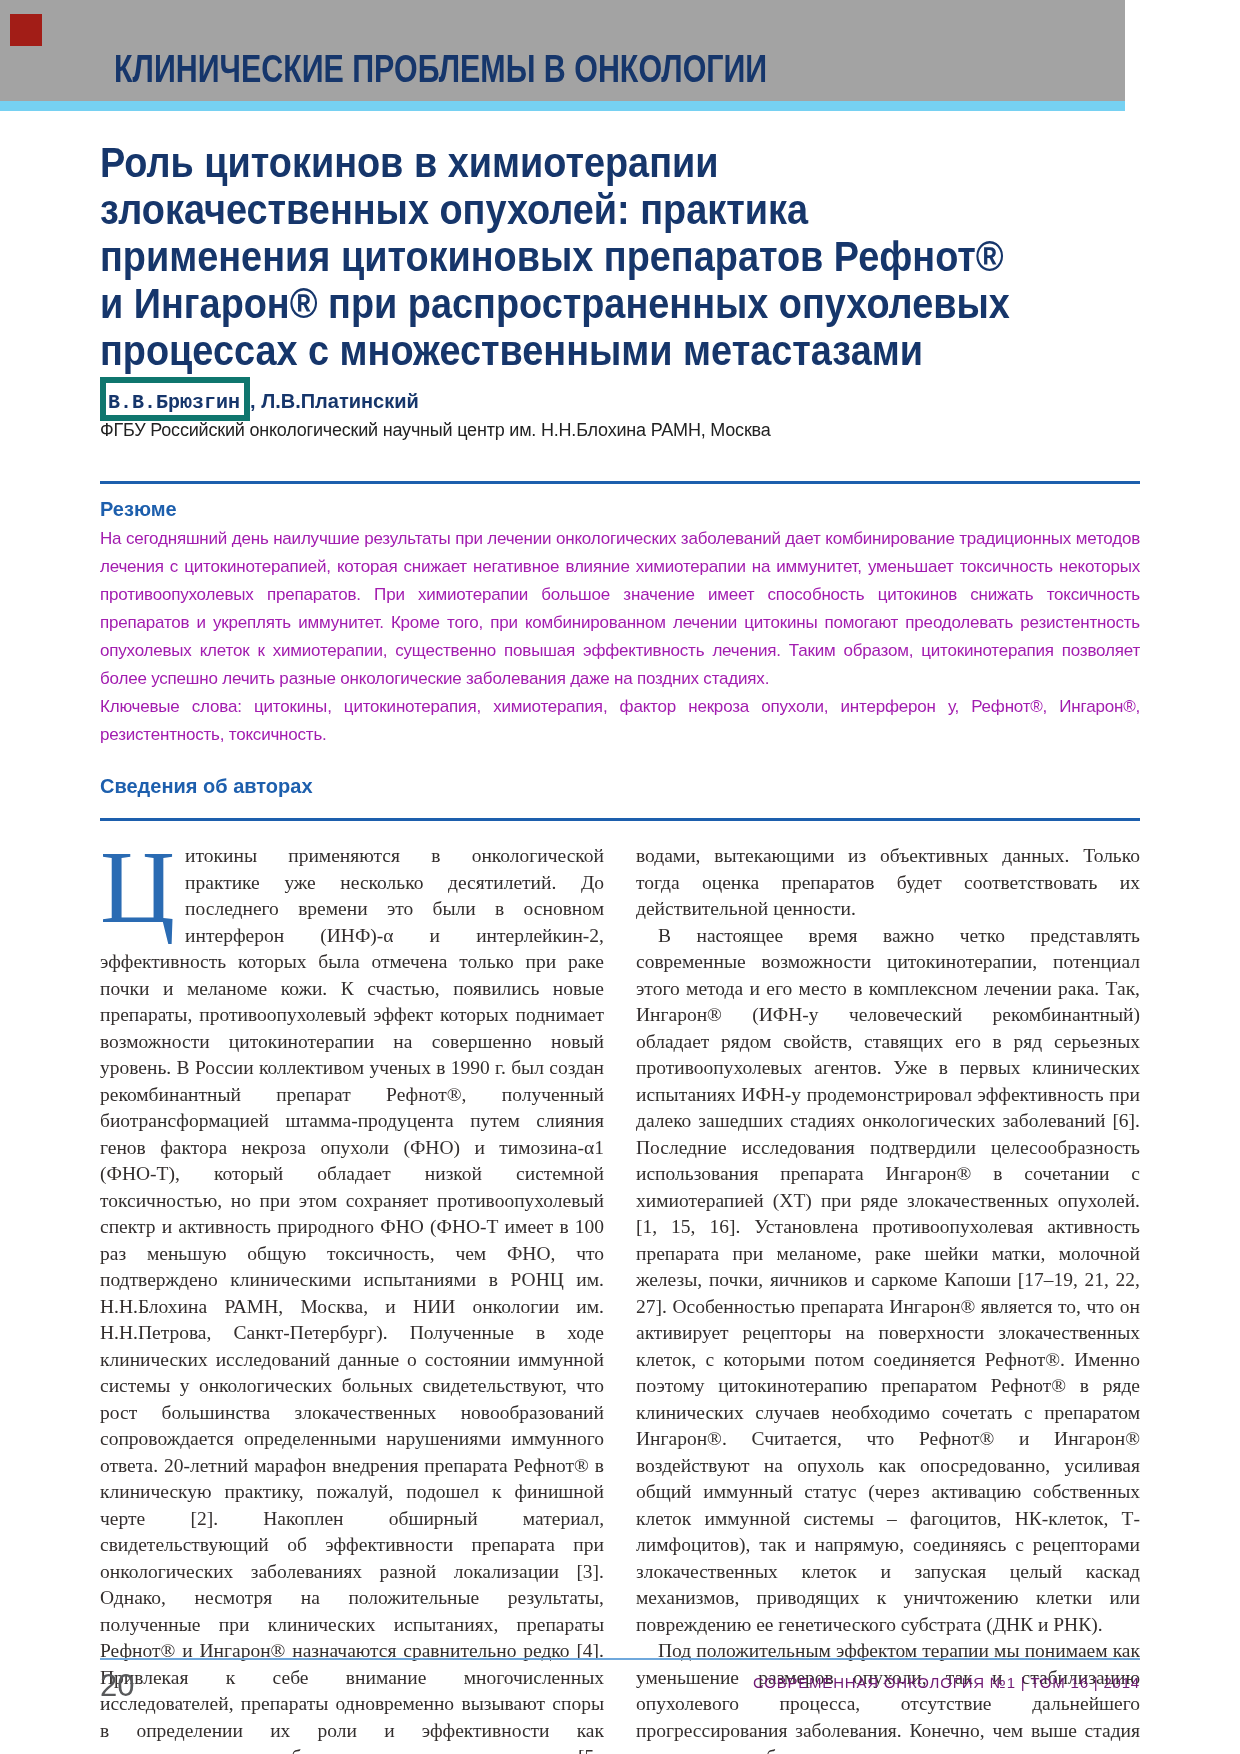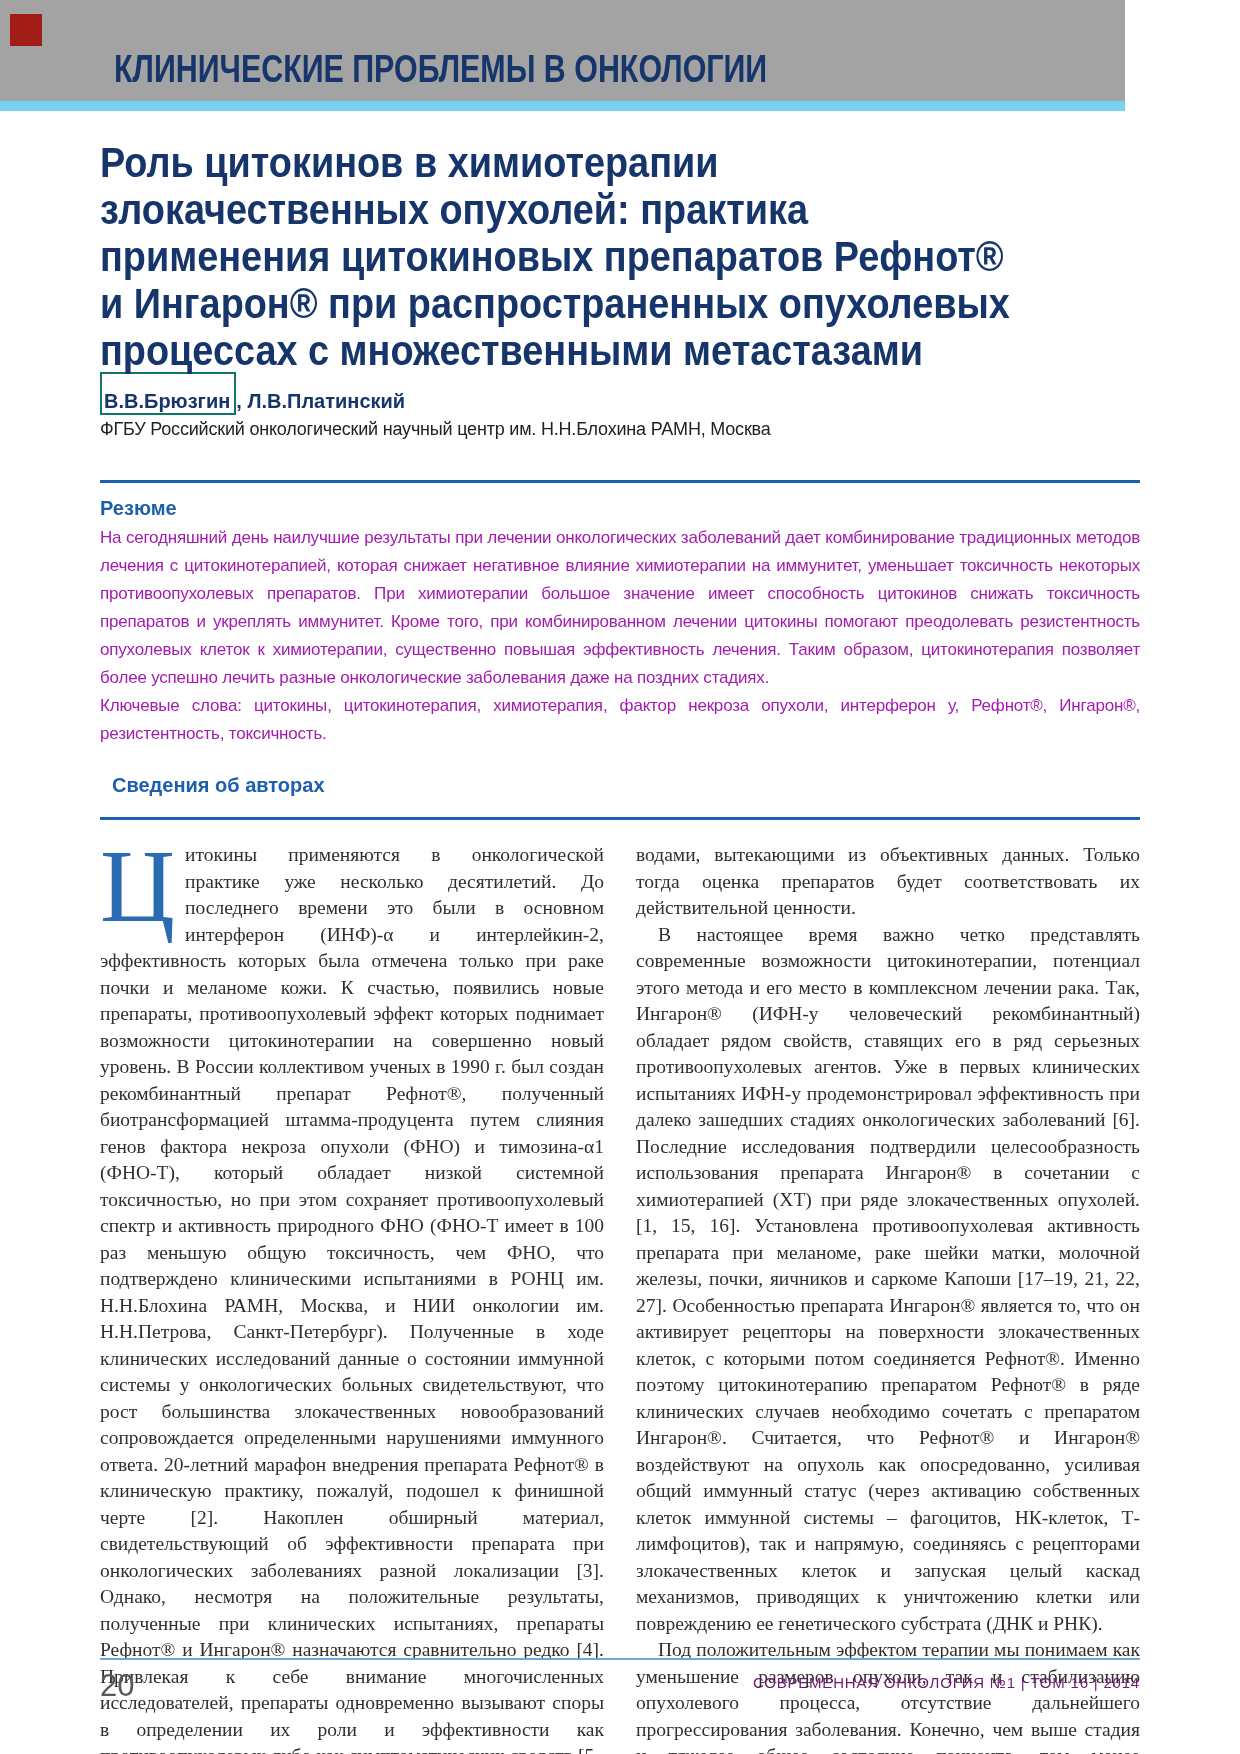--- a/index.html
+++ b/index.html
@@ -44,22 +44,23 @@
     font-size:43px;line-height:47px;font-weight:bold;
     color:#16366b;
     transform:scaleX(0.88);transform-origin:0 50%;
     white-space:nowrap;
   }
   .authors{
     margin-top:16px;
     font-size:20px;font-weight:bold;color:#16366b;
   }
   .boxed{
-    border:2px solid #0f766e;
-    padding:16px 4px 1px 2px;
+    border:6px solid #0f766e;
+    padding:8px 4px 1px 2px;
+    font-family:Liberation Mono, monospace;
   }
   .affiliation{
     margin-top:6px;
     font-size:18px;color:#222222;
     letter-spacing:-0.2px;
   }
   .rule{
     height:3px;background:#1d5fad;
     margin-top:40px;
   }
@@ -141,21 +142,21 @@
       <span class="boxed">В.В.Брюзгин</span><span>, Л.В.Платинский</span>
     </div>
     <div class="affiliation">ФГБУ Российский онкологический научный центр им. Н.Н.Блохина РАМН, Москва</div>
 
     <div class="rule"></div>
 
     <div class="sec-heading">Резюме</div>
     <p class="abstract">На сегодняшний день наилучшие результаты при лечении онкологических заболеваний дает комбинирование традиционных методов лечения с цитокинотерапией, которая снижает негативное влияние химиотерапии на иммунитет, уменьшает токсичность некоторых противоопухолевых препаратов. При химиотерапии большое значение имеет способность цитокинов снижать токсичность препаратов и укреплять иммунитет. Кроме того, при комбинированном лечении цитокины помогают преодолевать резистентность опухолевых клеток к химиотерапии, существенно повышая эффективность лечения. Таким образом, цитокинотерапия позволяет более успешно лечить разные онкологические заболевания даже на поздних стадиях.</p>
     <p class="keywords">Ключевые слова: цитокины, цитокинотерапия, химиотерапия, фактор некроза опухоли, интерферон у, Рефнот®, Ингарон®, резистентность, токсичность.</p>
 
-    <div class="sec-heading" style="margin-top:26px;margin-left:12px;">Сведения об авторах</div>
+    <div class="sec-heading" style="margin-top:26px;">Сведения об авторах</div>
     <div class="bios">
     </div>
 
     <div class="rule2"></div>
 
     <div class="columns">
       <div class="col">
         <p><span class="dropcap">Ц</span><span>итокины применяются в онкологической практике уже несколько десятилетий. До последнего времени это были в основном интерферон (ИНФ)-α и интерлейкин-2, эффективность которых была отмечена только при раке почки и меланоме кожи. К счастью, появились новые препараты, противоопухолевый эффект которых поднимает возможности цитокинотерапии на совершенно новый уровень. В России коллективом ученых в 1990 г. был создан рекомбинантный препарат Рефнот®, полученный биотрансформацией штамма-продуцента путем слияния генов фактора некроза опухоли (ФНО) и тимозина-α1 (ФНО-Т), который обладает низкой системной токсичностью, но при этом сохраняет противоопухолевый спектр и активность природного ФНО (ФНО-Т имеет в 100 раз меньшую общую токсичность, чем ФНО, что подтверждено клиническими испытаниями в РОНЦ им. Н.Н.Блохина РАМН, Москва, и НИИ онкологии им. Н.Н.Петрова, Санкт-Петербург). Полученные в ходе клинических исследований данные о состоянии иммунной системы у онкологических больных свидетельствуют, что рост большинства злокачественных новообразований сопровождается определенными нарушениями иммунного ответа. 20-летний марафон внедрения препарата Рефнот® в клиническую практику, пожалуй, подошел к финишной черте [2]. Накоплен обширный материал, свидетельствующий об эффективности препарата при онкологических заболеваниях разной локализации [3]. Однако, несмотря на положительные результаты, полученные при клинических испытаниях, препараты Рефнот® и Ингарон® назначаются сравнительно редко [4]. Привлекая к себе внимание многочисленных исследователей, препараты одновременно вызывают споры в определении их роли и эффективности как противоопухолевых либо как симптоматических средств [5–8]. Накал этих споров достиг в последнее время определенной остроты. Рекламное восхваление, далекое от глубокого объективного анализа, сочетается с необоснованной критикой [9–11]. Мы считаем, что лишь совокупность всех взглядов, рассматриваемых в аспекте конкретных исследований, будет способствовать установлению истины, подтвержденной вы-</span></p>
       </div>
       <div class="col">

